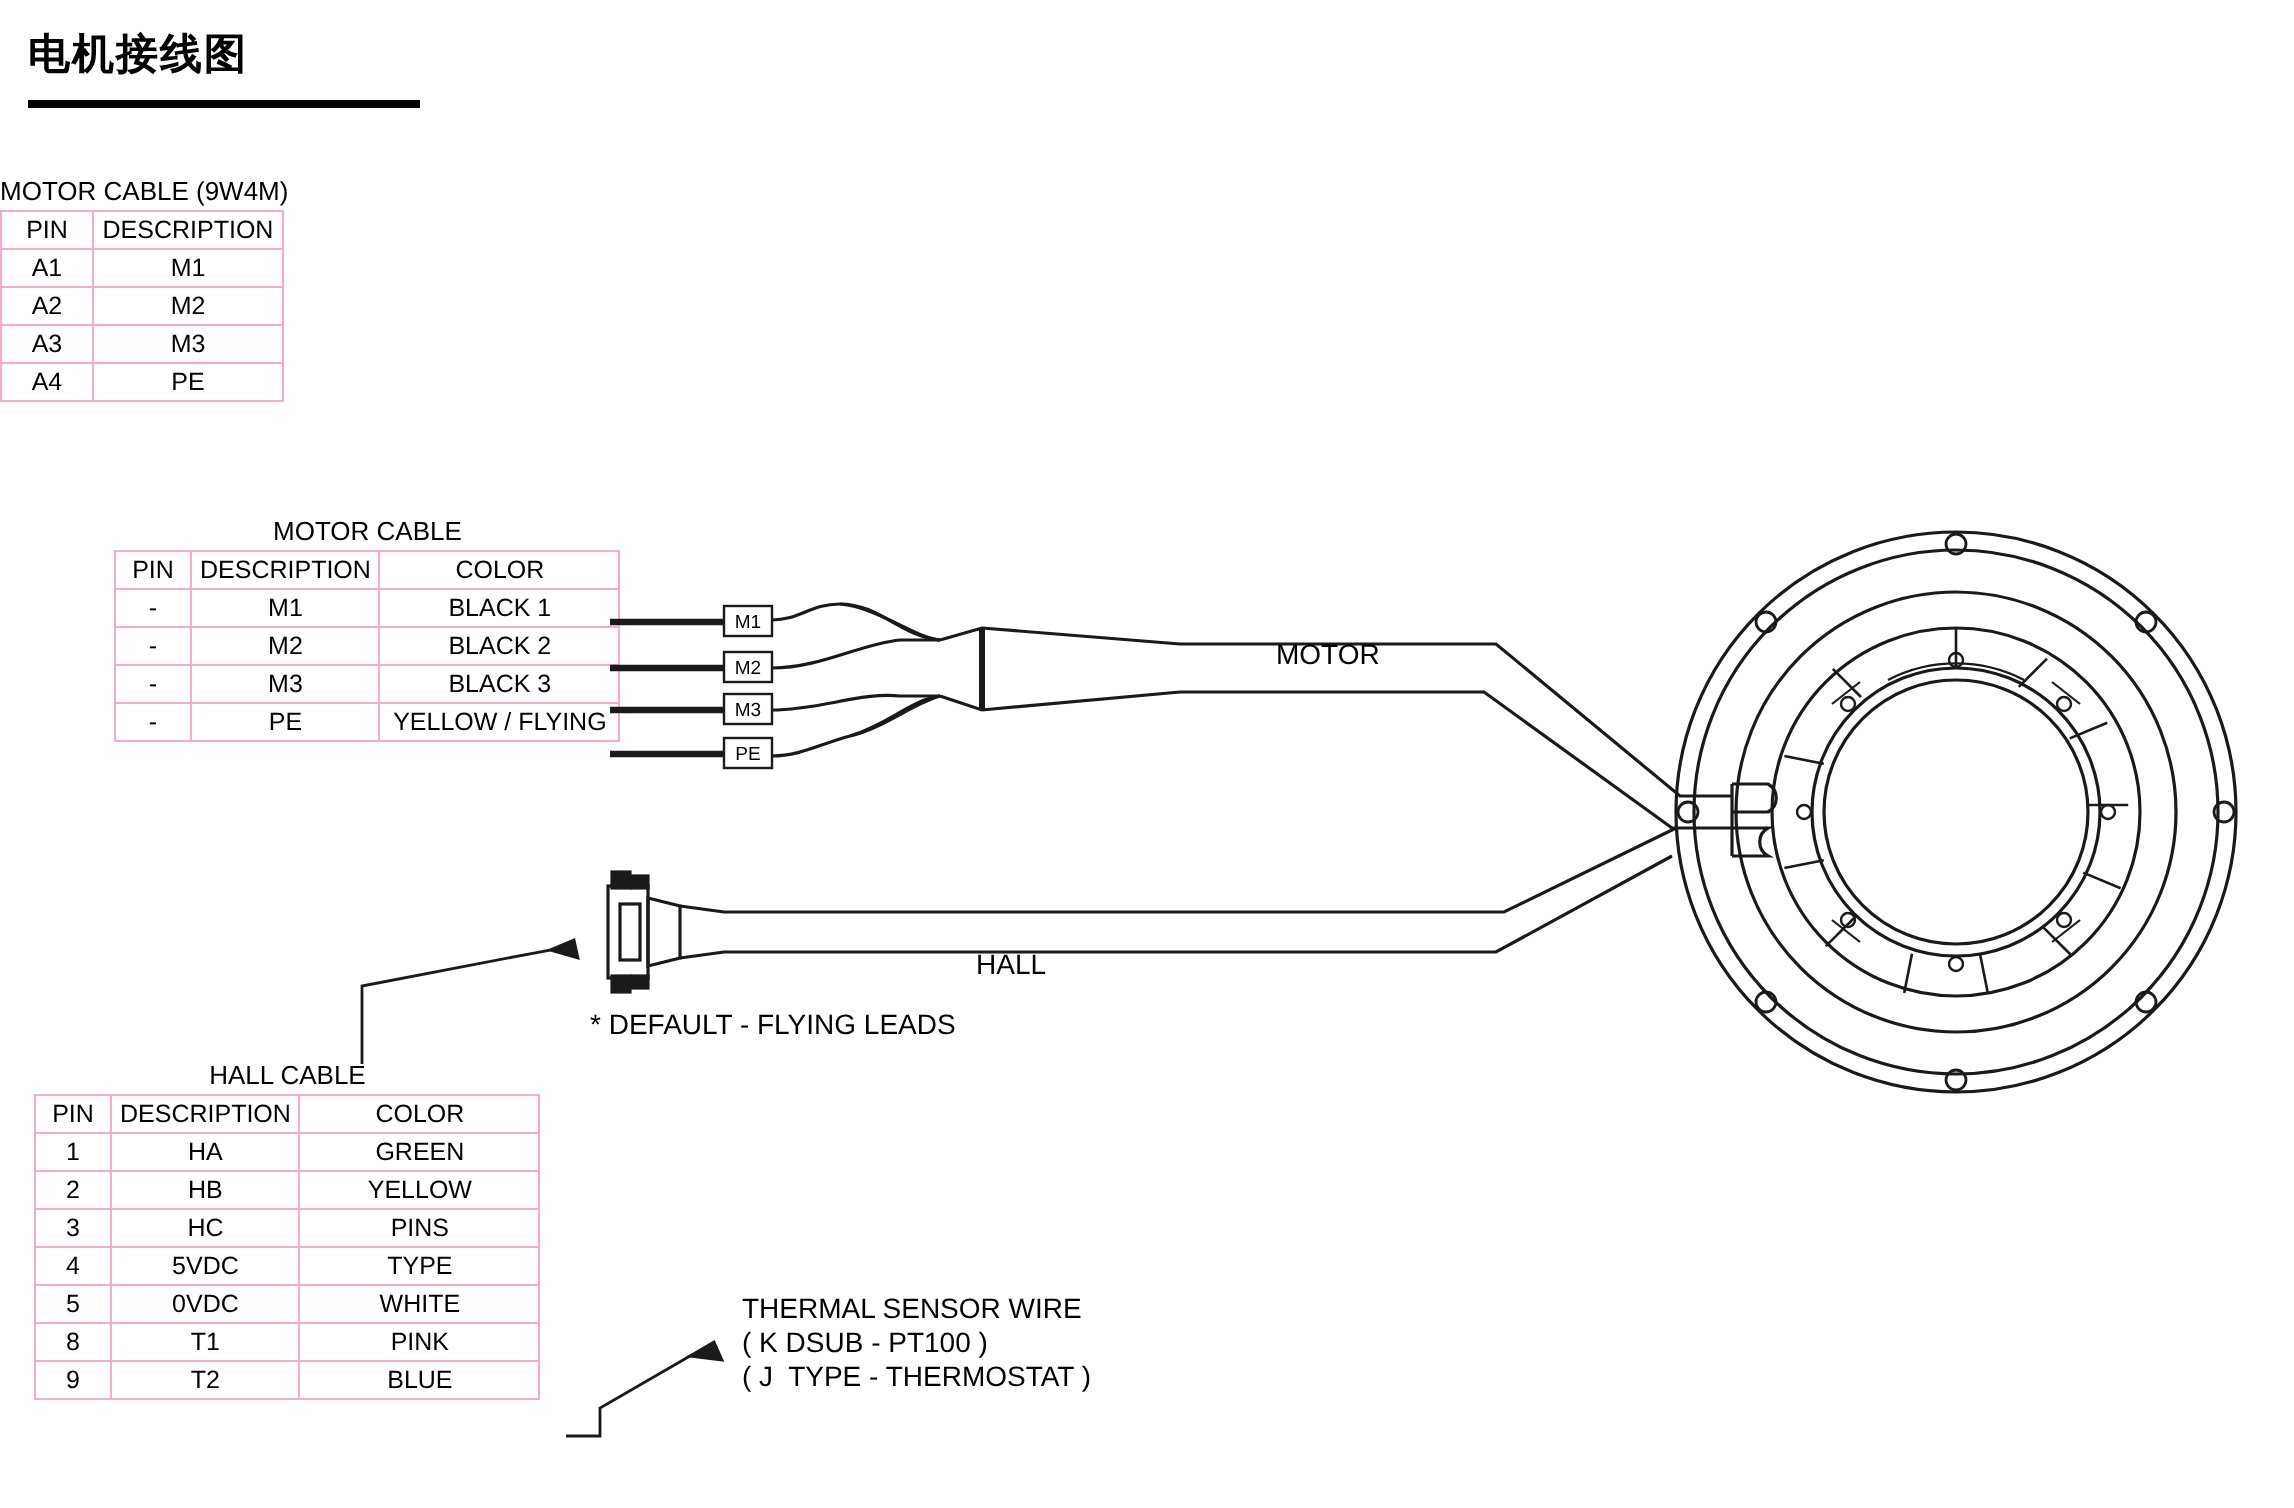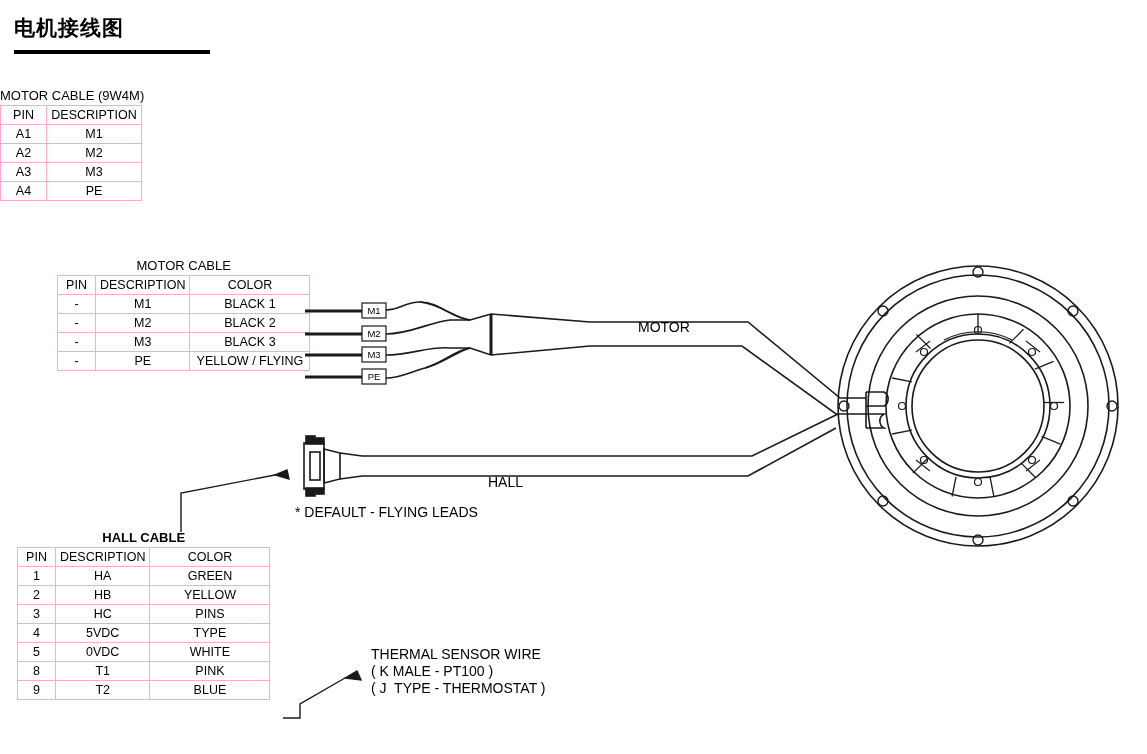--- a/index.html
+++ b/index.html
@@ -64,21 +64,21 @@
   #motor-cable-table .c0 { width: 38px; }
   #motor-cable-table .c1 { width: 90px; }
   #motor-cable-table .c2 { width: 120px; }
   #motor-cable-table .tbl-caption { text-align: center; }
 
   
   #hall-cable-table { left: 17px; top: 530px; }
   #hall-cable-table .c0 { width: 38px; }
   #hall-cable-table .c1 { width: 90px; }
   #hall-cable-table .c2 { width: 120px; }
-  #hall-cable-table .tbl-caption { text-align: center; font-weight: bold; }
+  #hall-cable-table .tbl-caption { text-align: center; }
 
   
   .diag-label {
     font-size: 14px;
     white-space: pre;
     line-height: 17px;
   }
   #motor-label { left: 638px; top: 306px; margin-top: 13px; }
   #hall-label  { left: 488px; top: 450px; margin-top: 24px; }
   #dsub-note   { left: 295px; top: 504px; font-size: 13.5px; }
@@ -348,15 +348,15 @@
 
 <div class="abs diag-label" id="motor-label">MOTOR</div>
 <div class="abs diag-label" id="hall-label">HALL</div>
 
 <div class="abs" id="dsub-note">
   <div class="diag-label">* DEFAULT - FLYING LEADS</div>
 </div>
 
 <div class="abs" id="thermal-note">
   <div class="diag-label">THERMAL SENSOR WIRE</div>
-  <div class="diag-label">( K MALE - PT100 )</div>
+  <div class="diag-label">( K DSUB - PT100 )</div>
   <div class="diag-label">( J  TYPE - THERMOSTAT )</div>
 </div>
 
 </body></html>

